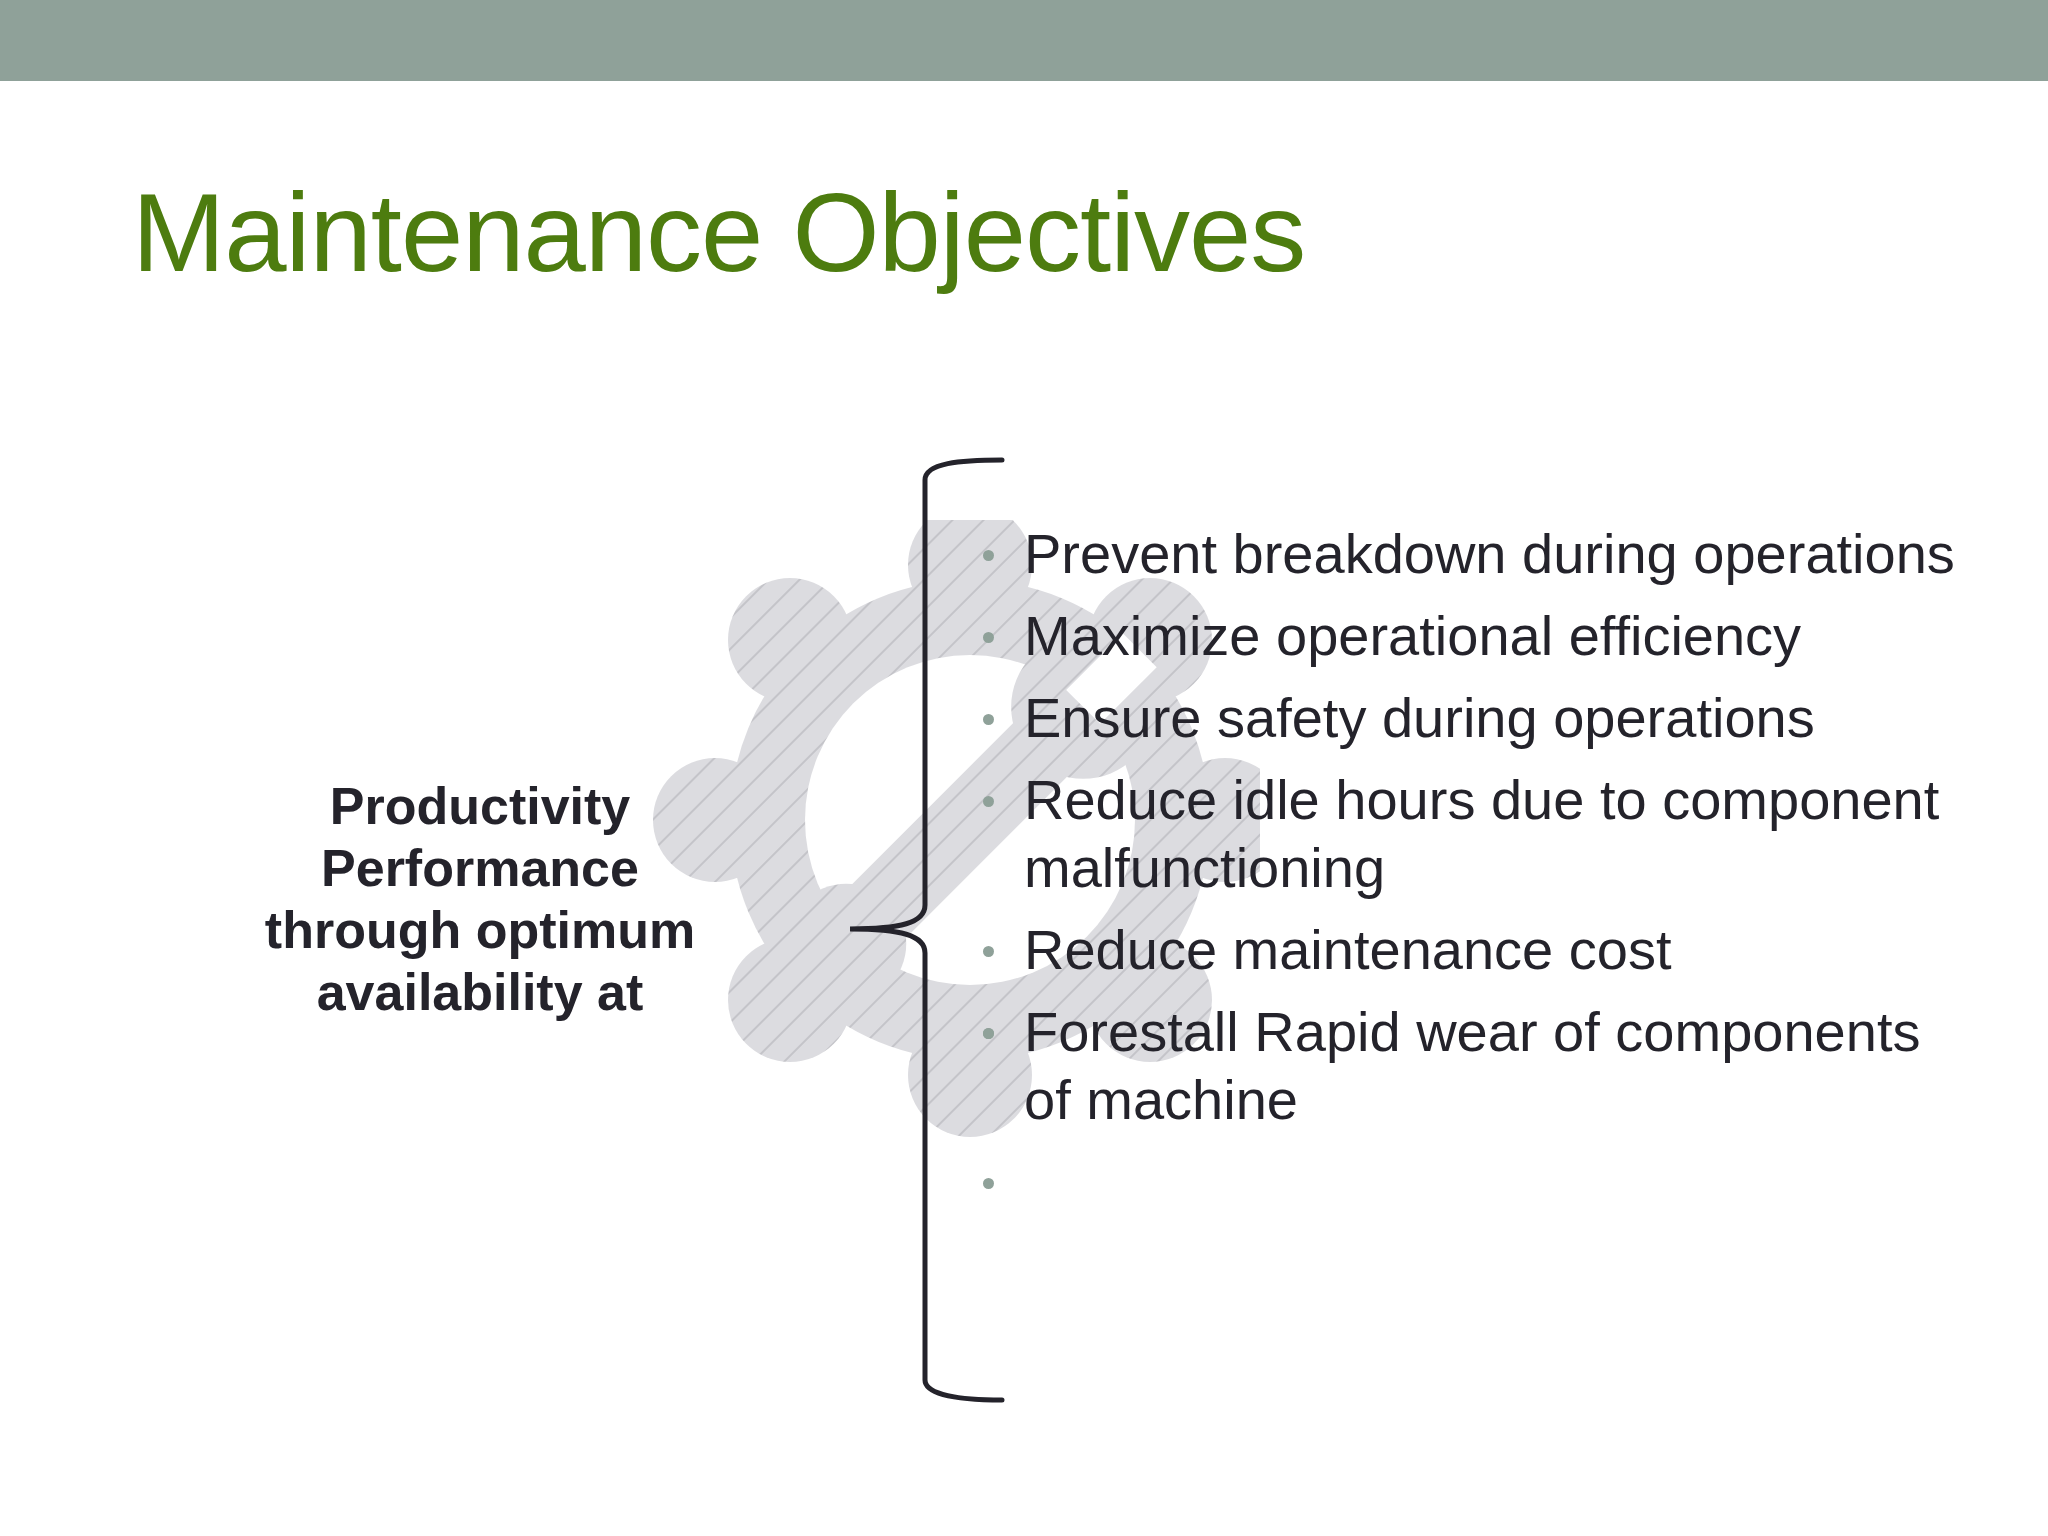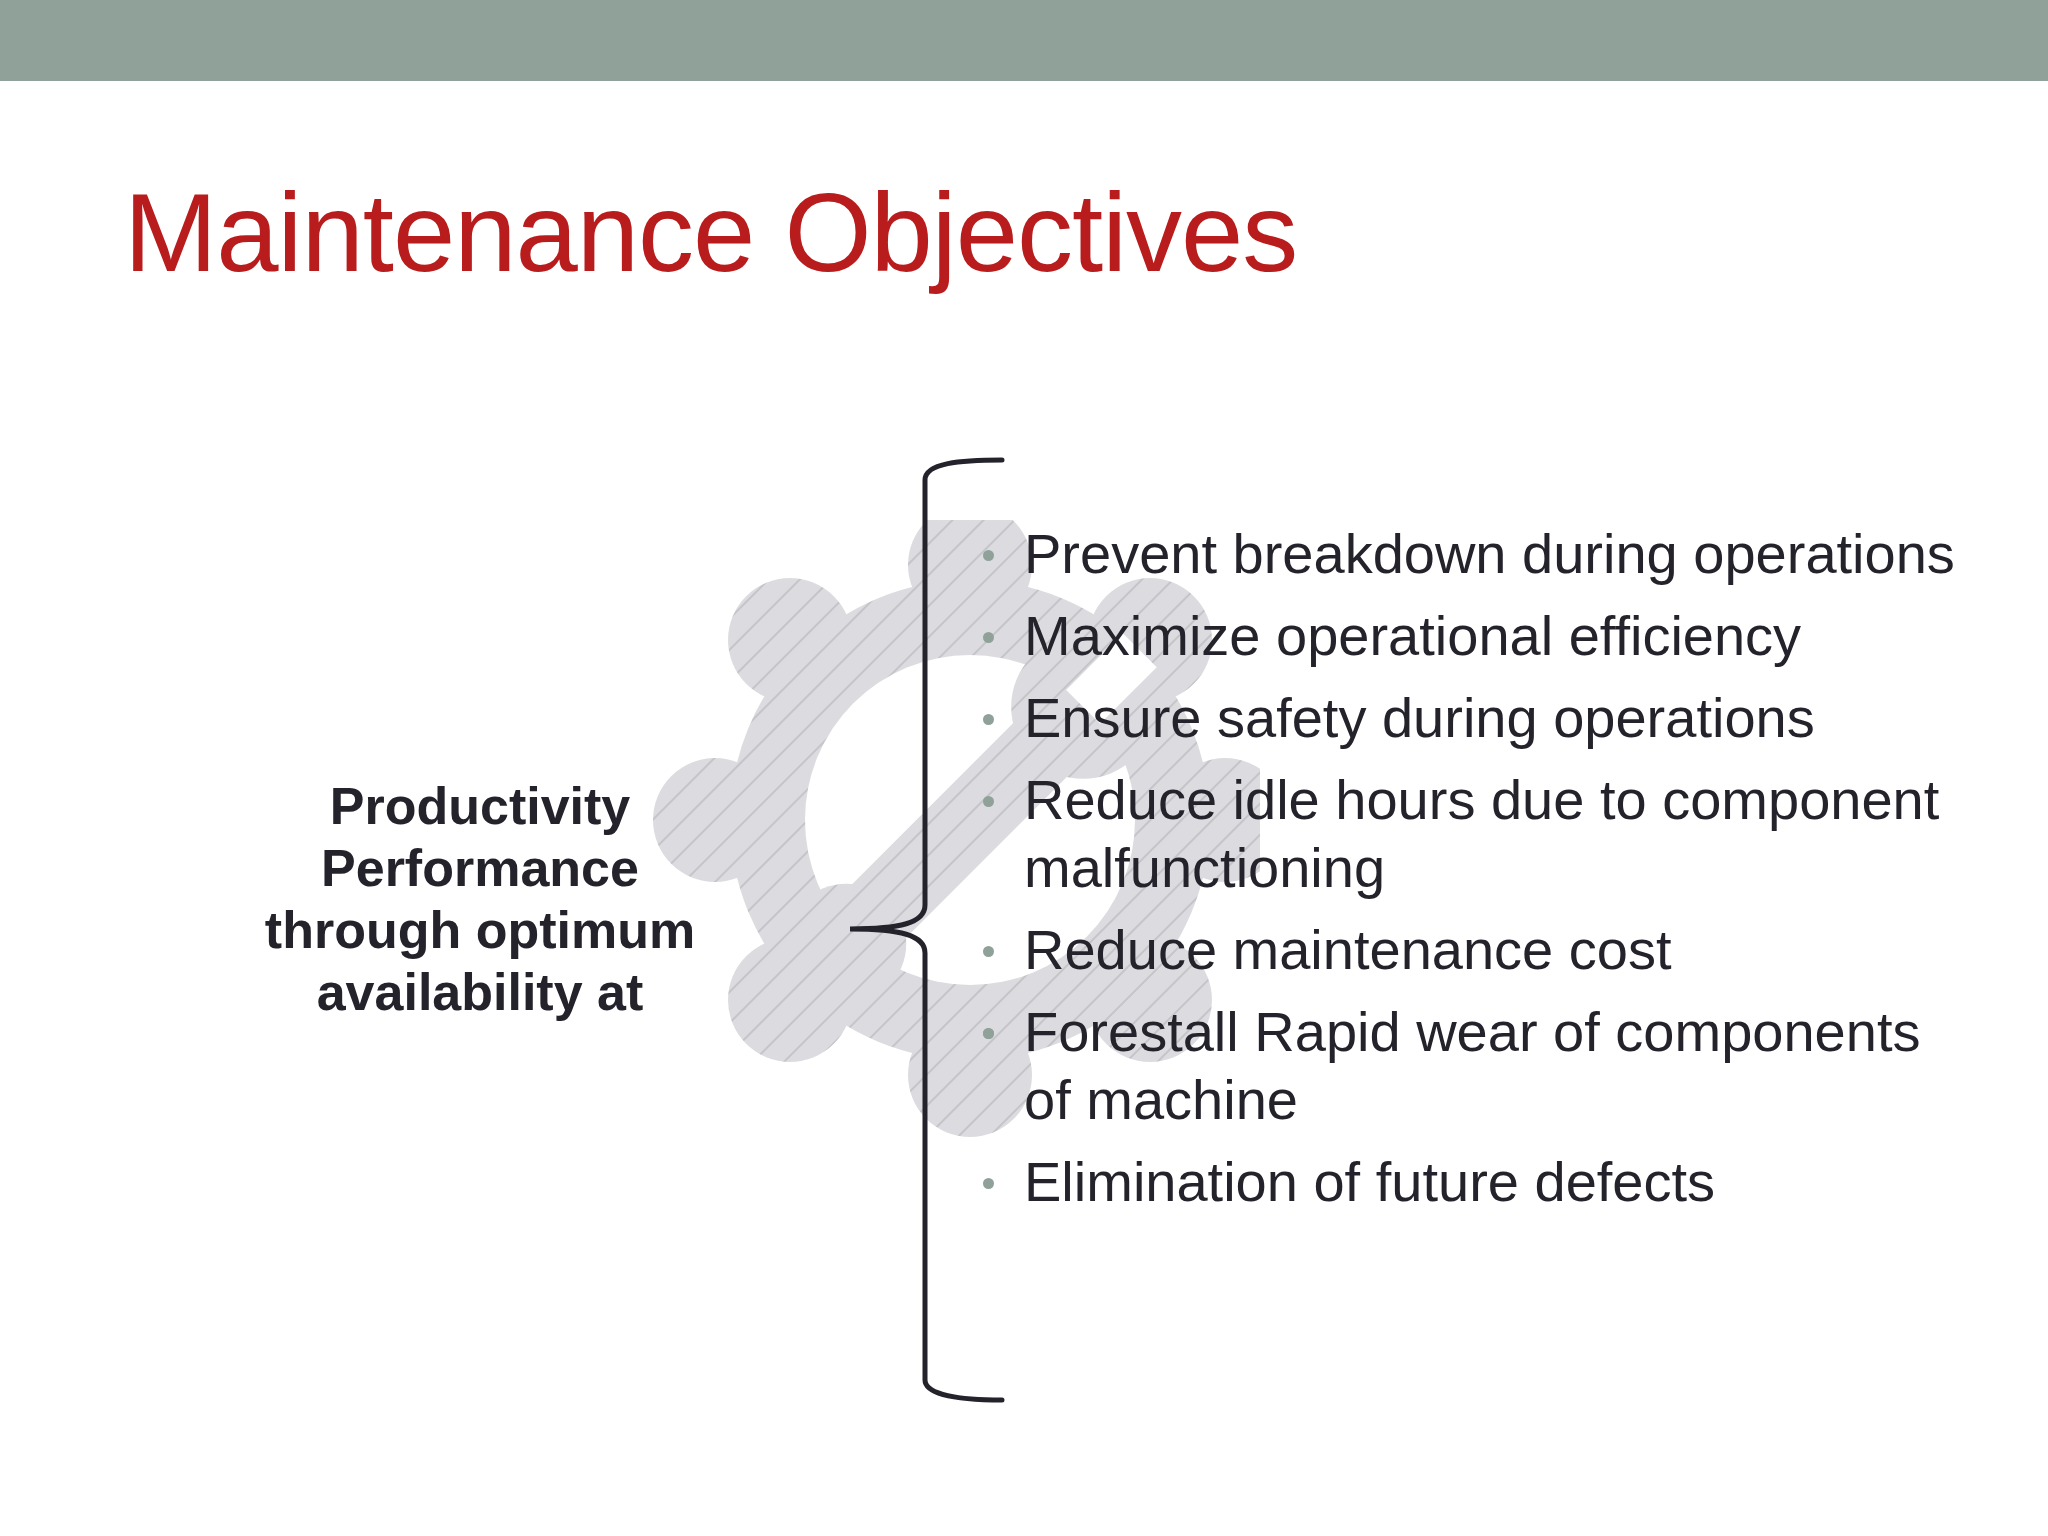--- a/index.html
+++ b/index.html
@@ -6,22 +6,22 @@
   body {
     width: 2048px; height: 1536px; position: relative; overflow: hidden;
     background: #ffffff;
     font-family: "Liberation Sans", sans-serif;
   }
   .top-bar {
     position: absolute; left: 0; top: 0; width: 2048px; height: 81px;
     background: #8fa199;
   }
   .title {
-    position: absolute; left: 124px; top: 168px;
-    font-size: 112px; line-height: 130px; color: #b91c1c;
+    position: absolute; left: 132px; top: 168px;
+    font-size: 112px; line-height: 130px; color: #4d7c0f;
     letter-spacing: -1px; white-space: nowrap;
   }
   .watermark {
     position: absolute; left: 640px; top: 520px; width: 620px; height: 620px;
   }
   .summary {
     position: absolute; left: 230px; top: 775px; width: 500px;
     text-align: center; font-weight: bold; color: #24232b;
     font-size: 52px; line-height: 62px;
   }
@@ -116,15 +116,14 @@
   </li>
   <li class="bullet-item">
     <span class="bullet-dot"></span>
   </li>
   <li class="bullet-item">
     <span class="bullet-dot"></span>
     <span>Forestall Rapid wear of components of machine</span>
   </li>
   <li class="bullet-item">
     <span class="bullet-dot"></span>
-    <span>Elimination of future defects</span>
   </li>
 </ul>
 
 </body></html>

